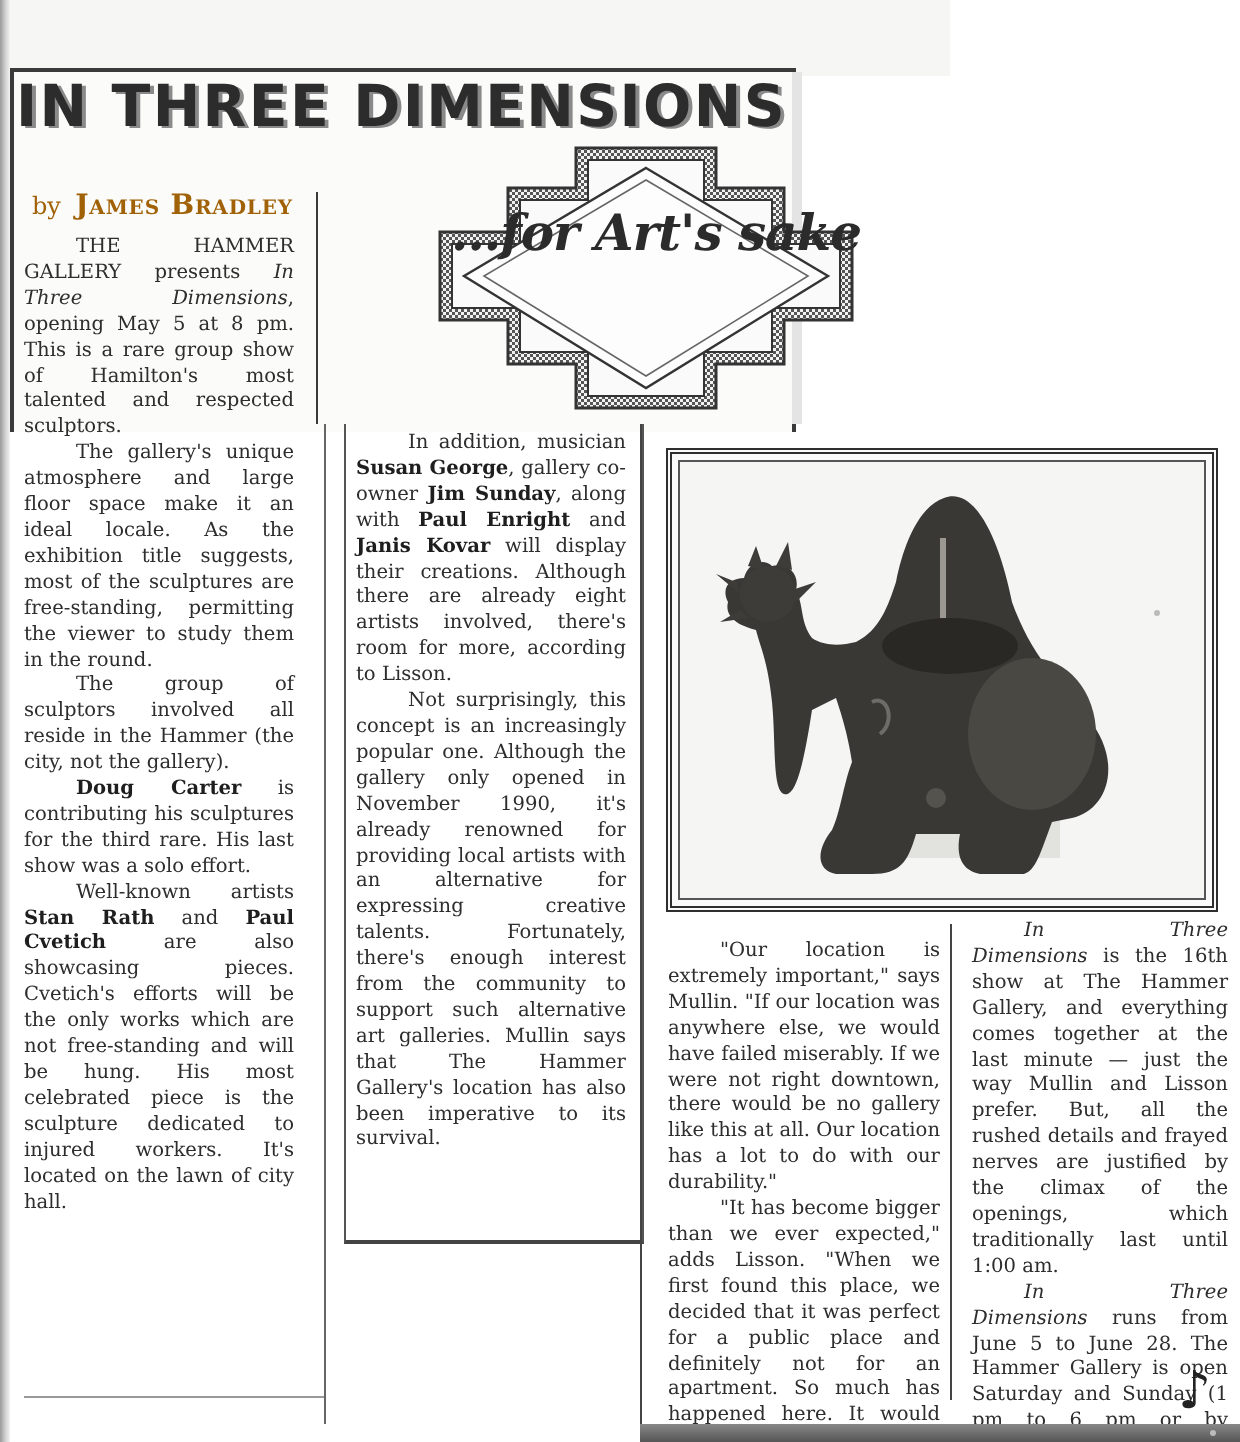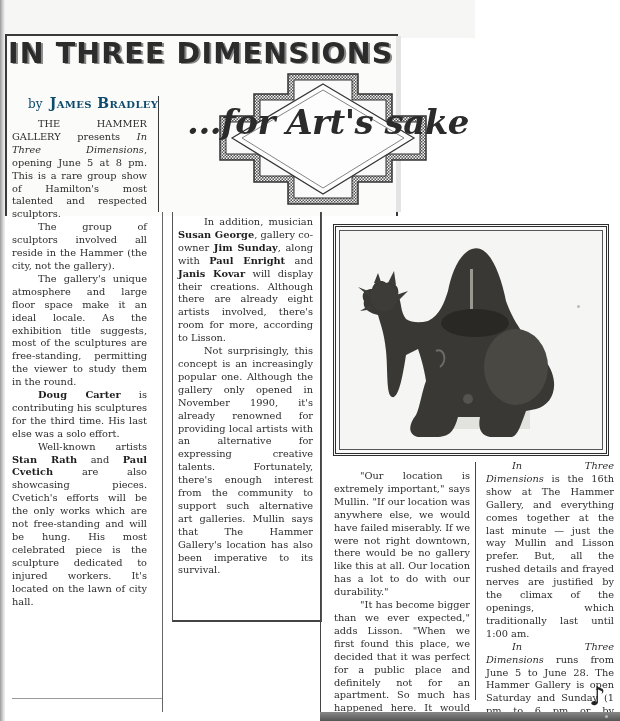--- a/index.html
+++ b/index.html
@@ -26,36 +26,36 @@
       background:#e4e4e4;
     }
     .headline {
       position:absolute; left:8px; top:36px; width:388px;
       font-family:"DejaVu Sans", sans-serif; font-weight:bold;
       font-size:29px; letter-spacing:1.2px; line-height:34px;
       color:#2c2c2c; text-shadow:2px 1px 0 #8a8a8a; white-space:nowrap;
       transform:scaleX(0.98); transform-origin:left;
     }
     .byline {
-      position:absolute; left:28px; top:95px;
-      font-size:12px; font-weight:bold; color:#0c4a6e; white-space:nowrap;
+      position:absolute; left:16px; top:95px;
+      font-size:12px; font-weight:bold; color:#a16207; white-space:nowrap;
     }
     .byline .by { font-weight:normal; margin-right:3px; }
     .byline .name { font-variant:small-caps; font-size:14px; letter-spacing:0.4px; }
 
     .col-rule { position:absolute; background:#3a3a3a; }
 
     .logo {
       position:absolute; left:178px; top:72px; width:290px; height:134px;
     }
     .logo svg { display:block; }
     .logo-text {
       position:absolute; left:0; top:30px; width:300px; text-align:center;
       font-family:"DejaVu Serif", serif; font-style:italic; font-weight:bold;
-      font-size:34px; color:#2b2b2b; letter-spacing:-0.5px;
+      font-size:25px; color:#2b2b2b; letter-spacing:-0.5px;
       white-space:nowrap;
     }
 
     .col {
       position:absolute; font-size:9.8px; line-height:12.9px; color:#2d2d2d;
       text-align:justify; hyphens:manual;
     }
     .col p { margin:0; text-indent:26px; }
     .col b { color:#1e1e1e; }
 
@@ -133,24 +133,24 @@
     <polygon points="145,18 226,66 145,116 64,66" fill="none" stroke="#666" stroke-width="0.8"></polygon>
   </svg>
   <div class="logo-text">...for Art's sake</div>
 </div>
 
 <div class="col1-box"></div>
 <div class="col1-bottom"></div>
 <div class="col2-box"></div>
 
 <div class="col col1">
-    <p><span>THE HAMMER GALLERY presents </span><i>In Three Dimensions</i><span>, opening June 5 at 8 pm. This is a rare group show of Hamilton's most talented and respected sculptors.</span></p>
+    <p><span>THE HAMMER GALLERY presents </span><i>In Three Dimensions</i><span>, opening May 5 at 8 pm. This is a rare group show of Hamilton's most talented and respected sculptors.</span></p>
+    <p><span>The gallery's unique atmosphere and large floor space make it an ideal locale. As the exhibition title suggests, most of the sculptures are free-standing, permitting the viewer to study them in the round.</span></p>
     <p><span>The group of sculptors involved all reside in the Hammer (the city, not the gallery).</span></p>
-    <p><span>The gallery's unique atmosphere and large floor space make it an ideal locale. As the exhibition title suggests, most of the sculptures are free-standing, permitting the viewer to study them in the round.</span></p>
-    <p><b>Doug Carter</b><span> is contributing his sculptures for the third time. His last else was a solo effort.</span></p>
+    <p><b>Doug Carter</b><span> is contributing his sculptures for the third rare. His last show was a solo effort.</span></p>
     <p><span>Well-known artists </span><b>Stan Rath</b><span> and </span><b>Paul Cvetich</b><span> are also showcasing pieces. Cvetich's efforts will be the only works which are not free-standing and will be hung. His most celebrated piece is the sculpture dedicated to injured workers. It's located on the lawn of city hall.</span></p>
   </div>
 <div class="col col2">
     <p><span>In addition, musician </span><b>Susan George</b><span>, gallery co-owner </span><b>Jim Sunday</b><span>, along with </span><b>Paul Enright</b><span> and </span><b>Janis Kovar</b><span> will display their creations. Although there are already eight artists involved, there's room for more, according to Lisson.</span></p>
     <p><span>Not surprisingly, this concept is an increasingly popular one. Although the gallery only opened in November 1990, it's already renowned for providing local artists with an alternative for expressing creative talents. Fortunately, there's enough interest from the community to support such alternative art galleries. Mullin says that The Hammer Gallery's location has also been imperative to its survival.</span></p>
   </div>
 
 <div class="photo-panel"></div>
 <div class="photo-frame" title="Photograph of a dark bronze sculpture: a hooded, rounded figure with a raised arm holding a spiked ball">
   <div class="inner">

